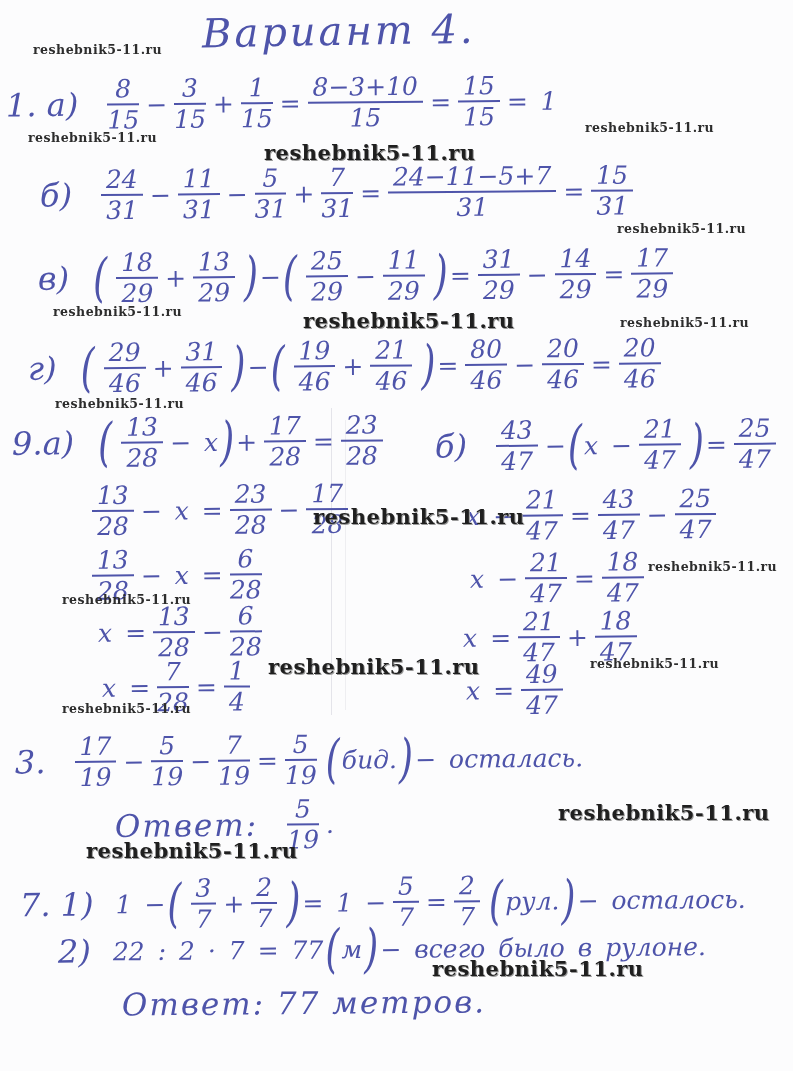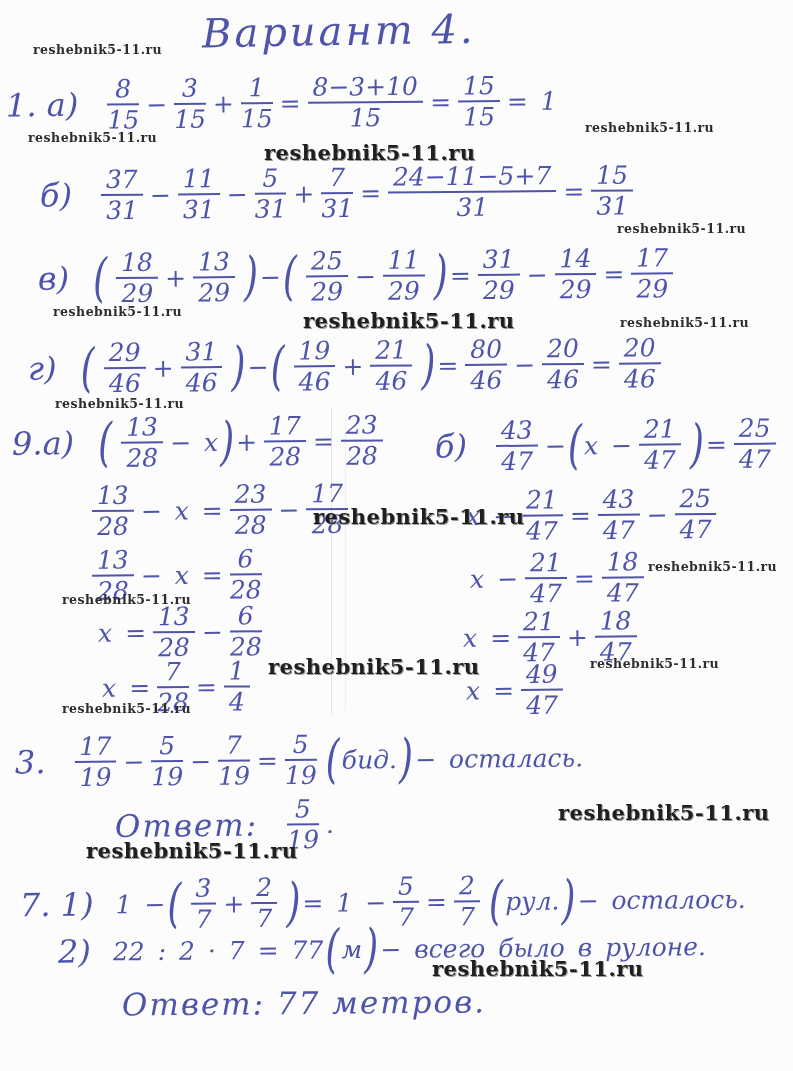--- a/index.html
+++ b/index.html
@@ -120,21 +120,21 @@
           <span class="num">8−3+10</span>
           <span class="den">15</span>
         </span> = <span class="frac">
           <span class="num">15</span>
           <span class="den">15</span>
         </span> = 1</span>
   </div>
   <div class="row ink" style="left:40px; top:164px;">
     <span class="lbl">б)</span>
     <span class="math"><span class="frac">
-          <span class="num">37</span>
+          <span class="num">24</span>
           <span class="den">31</span>
         </span> − <span class="frac">
           <span class="num">11</span>
           <span class="den">31</span>
         </span> − <span class="frac">
           <span class="num">5</span>
           <span class="den">31</span>
         </span> + <span class="frac">
           <span class="num">7</span>
           <span class="den">31</span>

